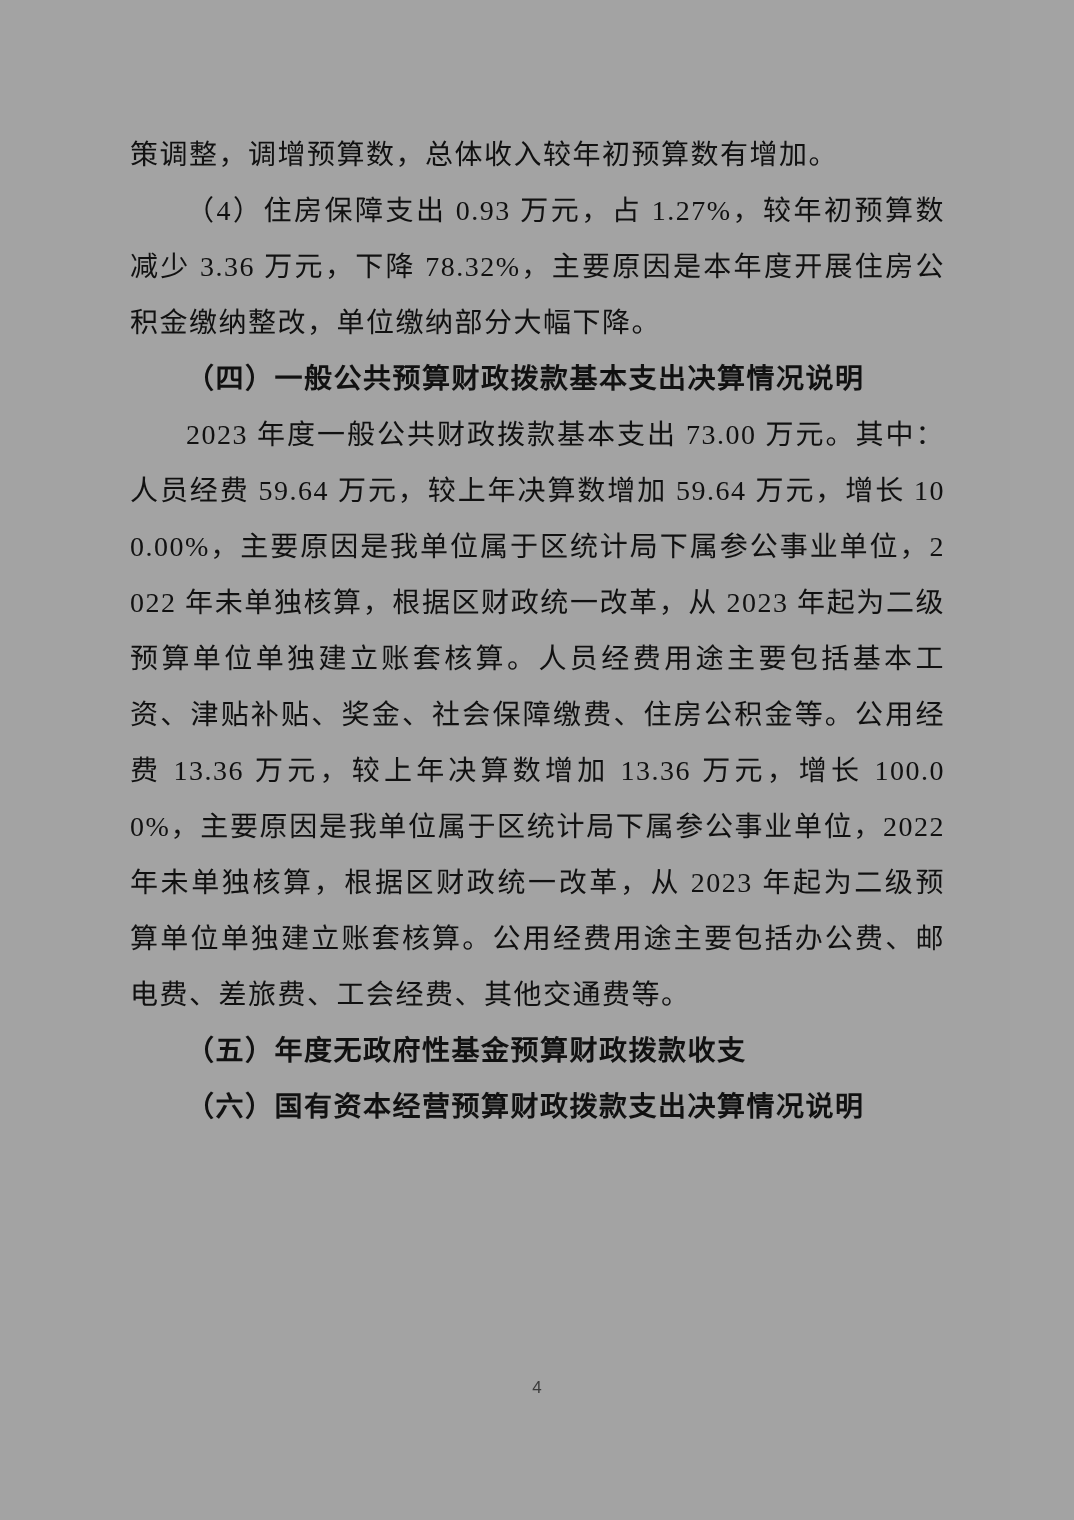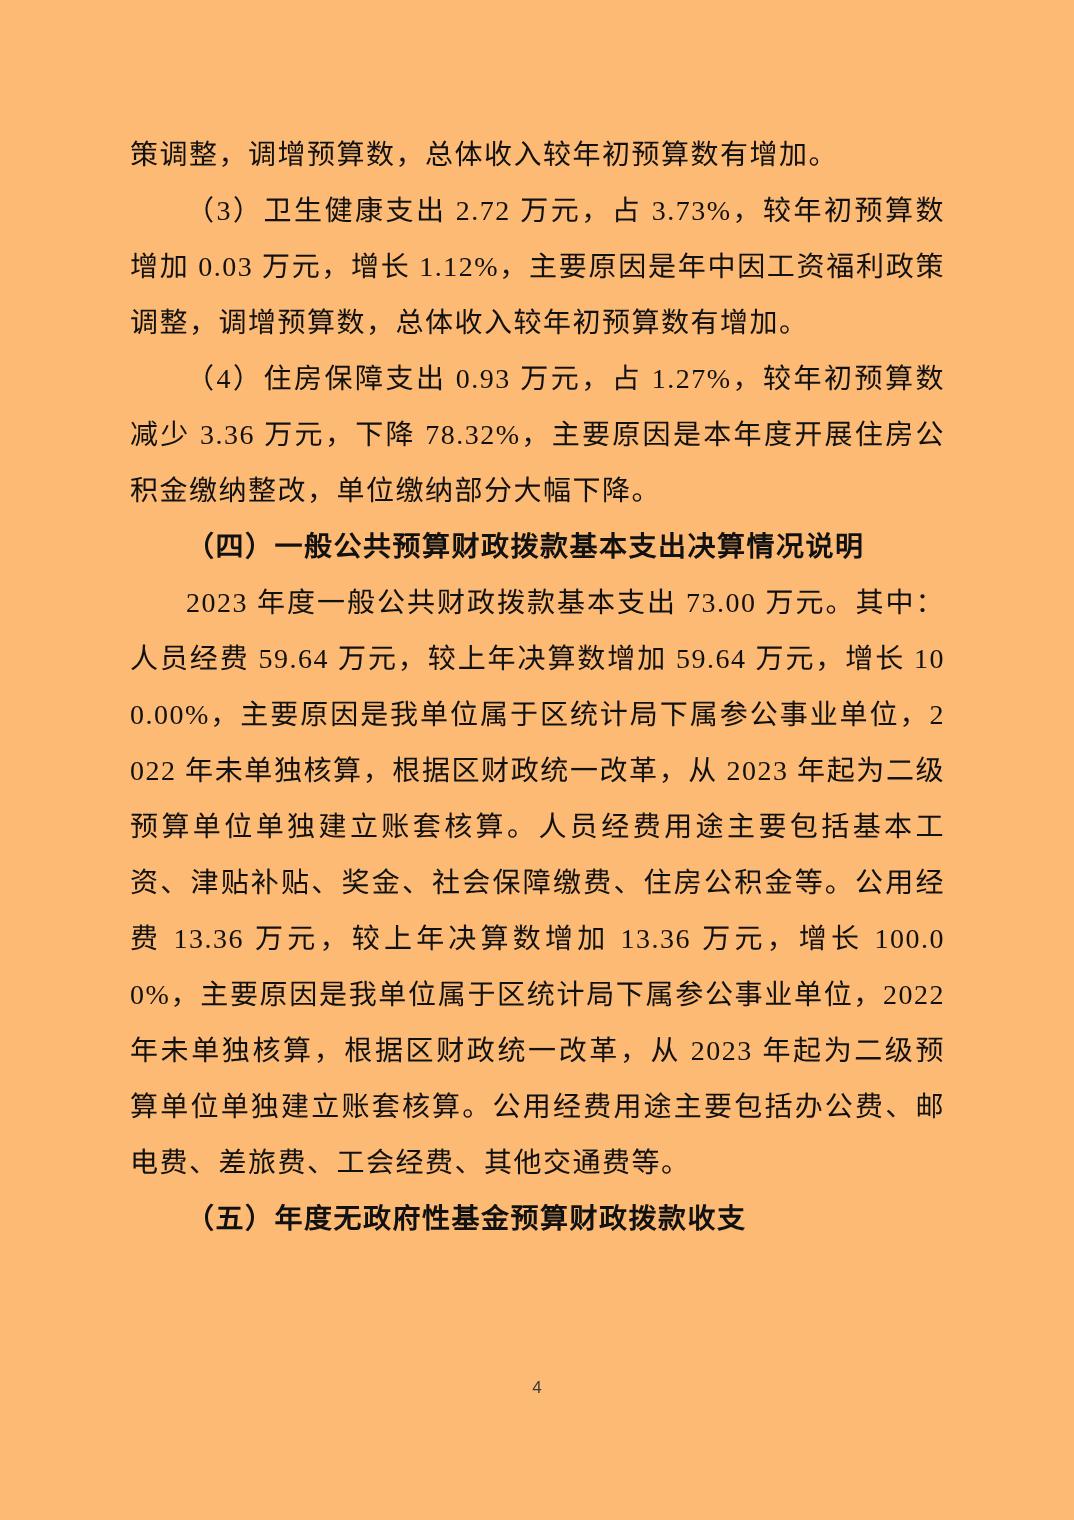--- a/index.html
+++ b/index.html
@@ -5,21 +5,21 @@
   html, body {
     margin: 0;
     padding: 0;
     background: #ffffff;
   }
   .page {
     position: relative;
     width: 1074px;
     height: 1520px;
     margin: 0 auto;
-    background: #fdba74;
+    background: #a3a3a3;
     overflow: hidden;
     font-family: "Liberation Serif", "DejaVu Serif", serif;
     color: #111111;
   }
   .content {
     position: absolute;
     top: 127px;
     left: 130px;
     width: 815px;
   }
@@ -55,21 +55,21 @@
     line-height: 24px;
     color: #3c3c3c;
   }
 </style>
 </head>
 <body>
 
 <div class="page">
   <div class="content">
     <p class="para-cont">策调整，调增预算数，总体收入较年初预算数有增加。</p>
-    <p class="para">（3）卫生健康支出 2.72 万元，占 3.73%，较年初预算数增加 0.03 万元，增长 1.12%，主要原因是年中因工资福利政策调整，调增预算数，总体收入较年初预算数有增加。</p>
     <p class="para">（4）住房保障支出 0.93 万元，占 1.27%，较年初预算数减少 3.36 万元，下降 78.32%，主要原因是本年度开展住房公积金缴纳整改，单位缴纳部分大幅下降。</p>
     <p class="sec-heading">（四）一般公共预算财政拨款基本支出决算情况说明</p>
     <p class="para">2023 年度一般公共财政拨款基本支出 73.00 万元。其中：人员经费 59.64 万元，较上年决算数增加 59.64 万元，增长 100.00%，主要原因是我单位属于区统计局下属参公事业单位，2022 年未单独核算，根据区财政统一改革，从 2023 年起为二级预算单位单独建立账套核算。人员经费用途主要包括基本工资、津贴补贴、奖金、社会保障缴费、住房公积金等。公用经费 13.36 万元，较上年决算数增加 13.36 万元，增长 100.00%，主要原因是我单位属于区统计局下属参公事业单位，2022 年未单独核算，根据区财政统一改革，从 2023 年起为二级预算单位单独建立账套核算。公用经费用途主要包括办公费、邮电费、差旅费、工会经费、其他交通费等。</p>
     <p class="sec-heading">（五）年度无政府性基金预算财政拨款收支</p>
+    <p class="sec-heading">（六）国有资本经营预算财政拨款支出决算情况说明</p>
   </div>
 
   <div class="page-number">4</div>
 </div>
 
 </body></html>

